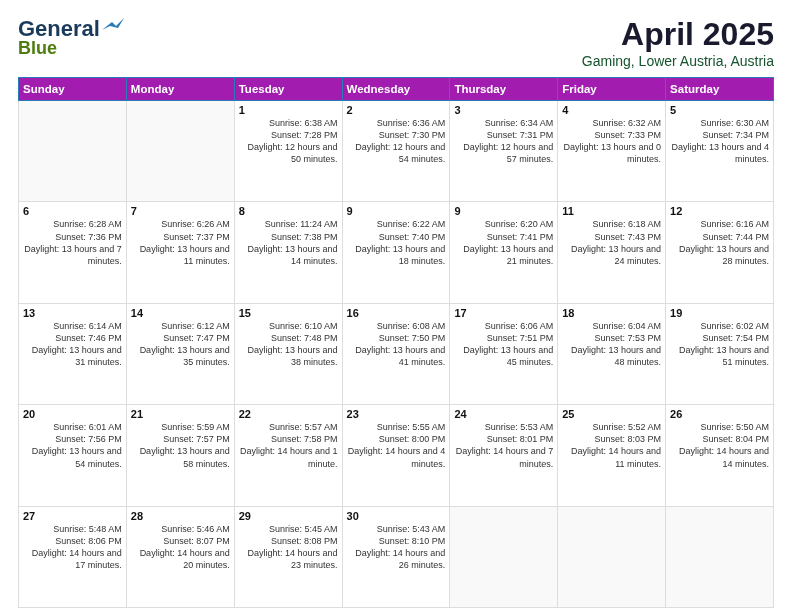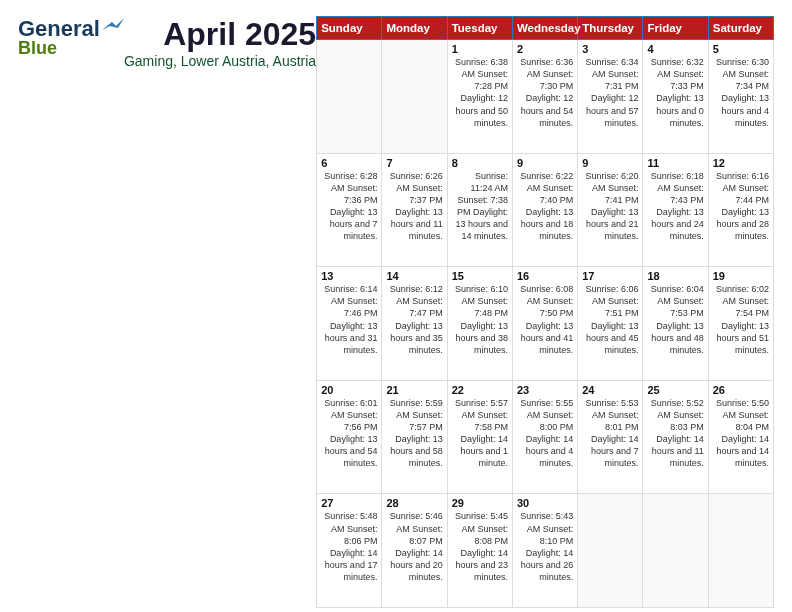--- a/index.html
+++ b/index.html
@@ -8,21 +8,21 @@
       background: #fff;
       width: 792px;
       height: 612px;
       overflow: hidden;
     }
     .page {
       width: 792px;
       height: 612px;
       padding: 16px 18px 4px 18px;
       display: flex;
-      flex-direction: row;
+      flex-direction: column;
     }
     .header {
       display: flex;
       justify-content: space-between;
       align-items: flex-start;
       margin-bottom: 8px;
     }
     .logo {
       display: flex;
       flex-direction: column;
@@ -45,21 +45,21 @@
       color: #14532d;
     }
     .calendar {
       flex: 1;
       border: 1px solid #ccc;
       border-collapse: collapse;
       width: 100%;
       table-layout: fixed;
     }
     .calendar th {
-      background-color: #b91c1c;
+      background-color: #a21caf;
       color: #fff;
       font-size: 11.5px;
       font-weight: bold;
       padding: 5px 4px;
       text-align: left;
       border: 1px solid #2a7ab8;
     }
     .calendar td {
       vertical-align: top;
       border: 1px solid #ddd;

